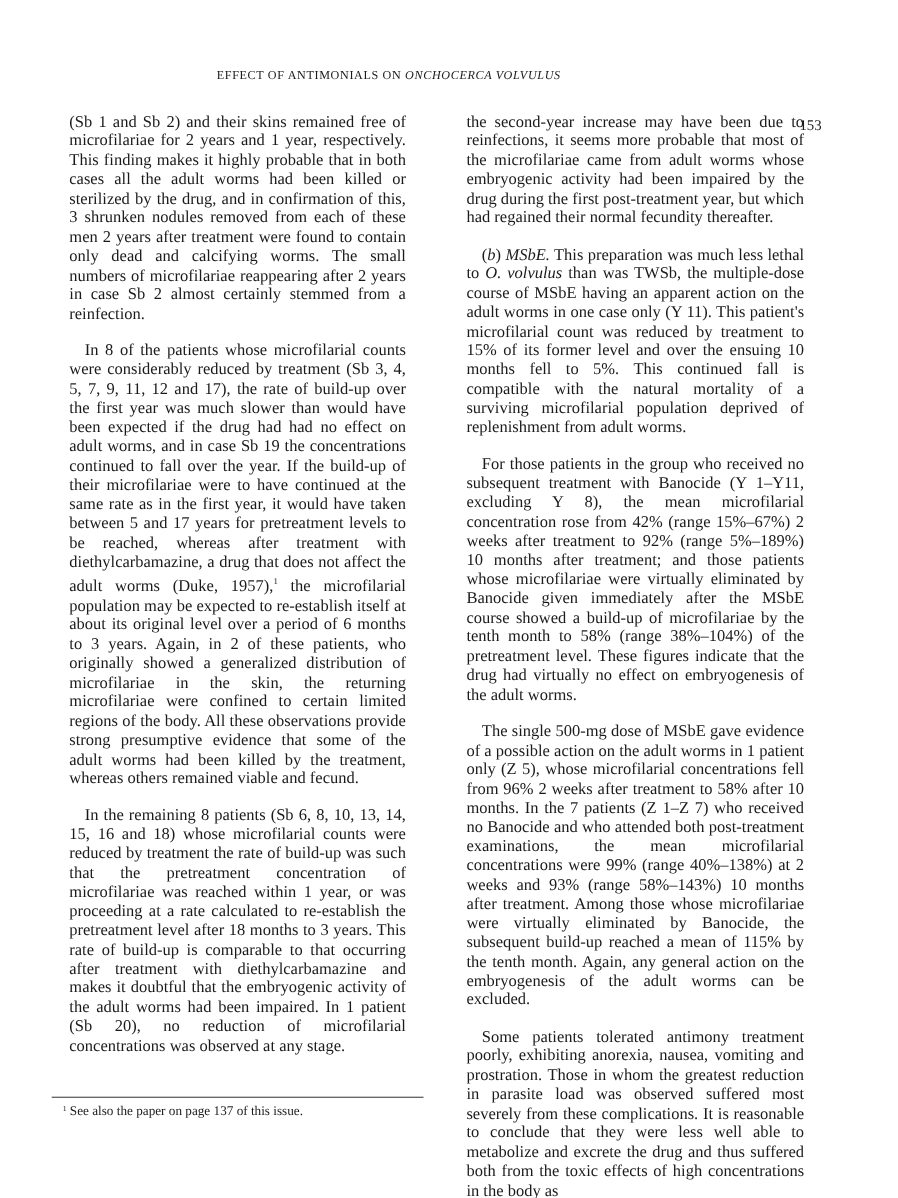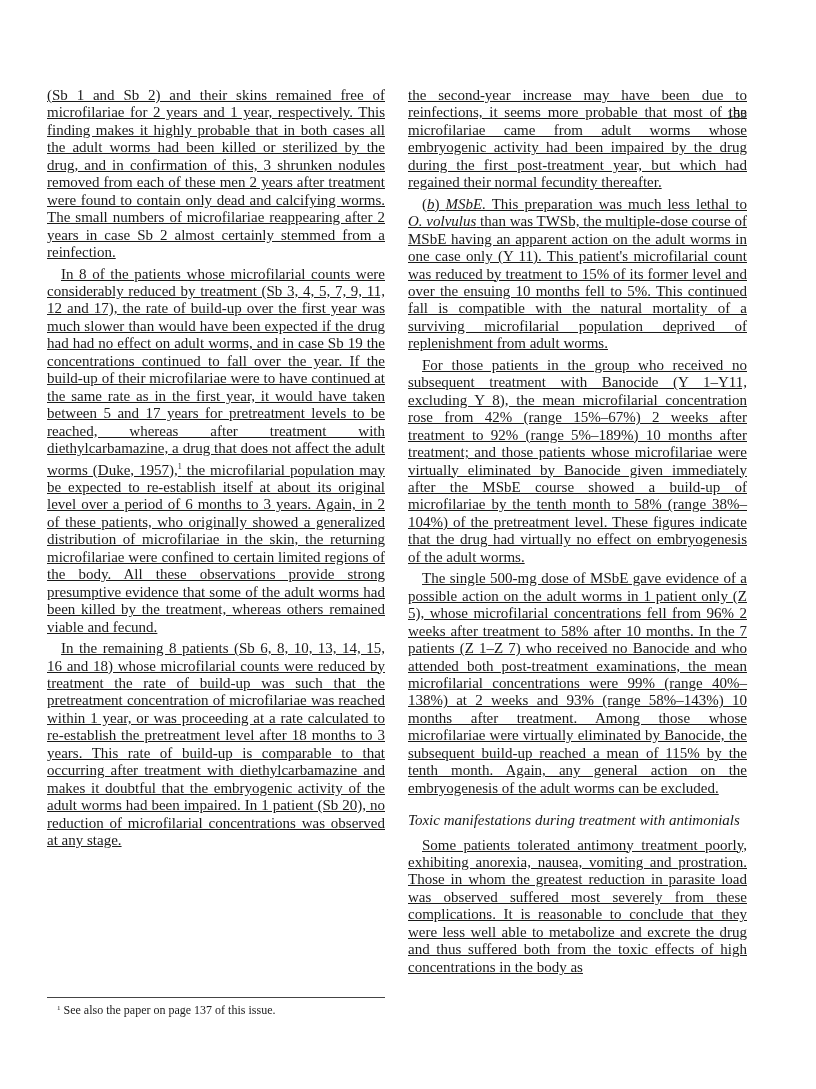--- a/index.html
+++ b/index.html
@@ -15,55 +15,55 @@
   .running-head .title { position: absolute; left: 150px; top: 0; white-space: nowrap; }
   .running-head .title i { font-style: italic; }
   .running-head .page-num { position: absolute; right: 0; top: -1px; font-size: 13.5px; letter-spacing: 0; margin-top: 44px; }
   .col {
     position: absolute; top: 87px; width: 338px;
     font-size: 15px; line-height: 17.45px;
     text-align: justify; hyphens: none;
   }
   .col.left { left: 47px; }
   .col.right { left: 408px; width: 339px; }
-  .col p { margin: 0; text-indent: 0; text-decoration: underline; }
+  .col p { margin: 16px; text-indent: 0; }
   .col p.ind { text-indent: 14px; margin-top: 4px; }
   .col p.first { text-indent: 0; }
   .col h3.subhead {
     font-style: italic; font-weight: normal; font-size: 15px;
     margin: 15px 0 7px 0; text-align: left; white-space: nowrap;
   }
   .fn-rule {
     position: absolute; left: 47px; top: 997px; width: 338px; height: 0;
     border-top: 1px solid #444;
   }
   .footnote {
     position: absolute; left: 57px; top: 1003px; font-size: 12px; white-space: nowrap; text-align: center;
   }
   .footnote sup { font-size: 7px; vertical-align: 4px; margin-right: 3px; }
   sup.ref { font-size: 8px; vertical-align: 6px; }
 </style>
 </head>
 <body>
 
 <div class="running-head">
+  <span class="title"><span>EFFECT OF ANTIMONIALS ON </span><i>ONCHOCERCA VOLVULUS</i></span>
   <span class="page-num">153</span>
 </div>
 
 <div class="col left">
   <p class="first">(Sb 1 and Sb 2) and their skins remained free of microfilariae for 2 years and 1 year, respectively. This finding makes it highly probable that in both cases all the adult worms had been killed or sterilized by the drug, and in confirmation of this, 3 shrunken nodules removed from each of these men 2 years after treatment were found to contain only dead and calcifying worms. The small numbers of microfilariae reappearing after 2 years in case Sb 2 almost certainly stemmed from a reinfection.</p>
   <p class="ind"><span>In 8 of the patients whose microfilarial counts were considerably reduced by treatment (Sb 3, 4, 5, 7, 9, 11, 12 and 17), the rate of build-up over the first year was much slower than would have been expected if the drug had had no effect on adult worms, and in case Sb 19 the concentrations continued to fall over the year. If the build-up of their microfilariae were to have continued at the same rate as in the first year, it would have taken between 5 and 17 years for pretreatment levels to be reached, whereas after treatment with diethylcarbamazine, a drug that does not affect the adult worms (Duke, 1957),</span><sup class="ref">1</sup><span> the microfilarial population may be expected to re-establish itself at about its original level over a period of 6 months to 3 years. Again, in 2 of these patients, who originally showed a generalized distribution of microfilariae in the skin, the returning microfilariae were confined to certain limited regions of the body. All these observations provide strong presumptive evidence that some of the adult worms had been killed by the treatment, whereas others remained viable and fecund.</span></p>
   <p class="ind">In the remaining 8 patients (Sb 6, 8, 10, 13, 14, 15, 16 and 18) whose microfilarial counts were reduced by treatment the rate of build-up was such that the pretreatment concentration of microfilariae was reached within 1 year, or was proceeding at a rate calculated to re-establish the pretreatment level after 18 months to 3 years. This rate of build-up is comparable to that occurring after treatment with diethylcarbamazine and makes it doubtful that the embryogenic activity of the adult worms had been impaired. In 1 patient (Sb 20), no reduction of microfilarial concentrations was observed at any stage.</p>
 </div>
 
 <div class="col right">
   <p class="first">the second-year increase may have been due to reinfections, it seems more probable that most of the microfilariae came from adult worms whose embryogenic activity had been impaired by the drug during the first post-treatment year, but which had regained their normal fecundity thereafter.</p>
   <p class="ind">(<i>b</i>) <i>MSbE.</i><span> This preparation was much less lethal to </span><i>O. volvulus</i><span> than was TWSb, the multiple-dose course of MSbE having an apparent action on the adult worms in one case only (Y 11). This patient's microfilarial count was reduced by treatment to 15% of its former level and over the ensuing 10 months fell to 5%. This continued fall is compatible with the natural mortality of a surviving microfilarial population deprived of replenishment from adult worms.</span></p>
   <p class="ind">For those patients in the group who received no subsequent treatment with Banocide (Y 1–Y11, excluding Y 8), the mean microfilarial concentration rose from 42% (range 15%–67%) 2 weeks after treatment to 92% (range 5%–189%) 10 months after treatment; and those patients whose microfilariae were virtually eliminated by Banocide given immediately after the MSbE course showed a build-up of microfilariae by the tenth month to 58% (range 38%–104%) of the pretreatment level. These figures indicate that the drug had virtually no effect on embryogenesis of the adult worms.</p>
   <p class="ind">The single 500-mg dose of MSbE gave evidence of a possible action on the adult worms in 1 patient only (Z 5), whose microfilarial concentrations fell from 96% 2 weeks after treatment to 58% after 10 months. In the 7 patients (Z 1–Z 7) who received no Banocide and who attended both post-treatment examinations, the mean microfilarial concentrations were 99% (range 40%–138%) at 2 weeks and 93% (range 58%–143%) 10 months after treatment. Among those whose microfilariae were virtually eliminated by Banocide, the subsequent build-up reached a mean of 115% by the tenth month. Again, any general action on the embryogenesis of the adult worms can be excluded.</p>
-  <h3 class="subhead">Toxic manifestations during treatment with antimonials</h3>
   <p class="ind" style="margin-top:0">Some patients tolerated antimony treatment poorly, exhibiting anorexia, nausea, vomiting and prostration. Those in whom the greatest reduction in parasite load was observed suffered most severely from these complications. It is reasonable to conclude that they were less well able to metabolize and excrete the drug and thus suffered both from the toxic effects of high concentrations in the body as</p>
 </div>
 
 <div class="fn-rule"></div>
 <div class="footnote">
   <sup>1</sup><span>See also the paper on page 137 of this issue.</span>
 </div>
 
 </body></html>

